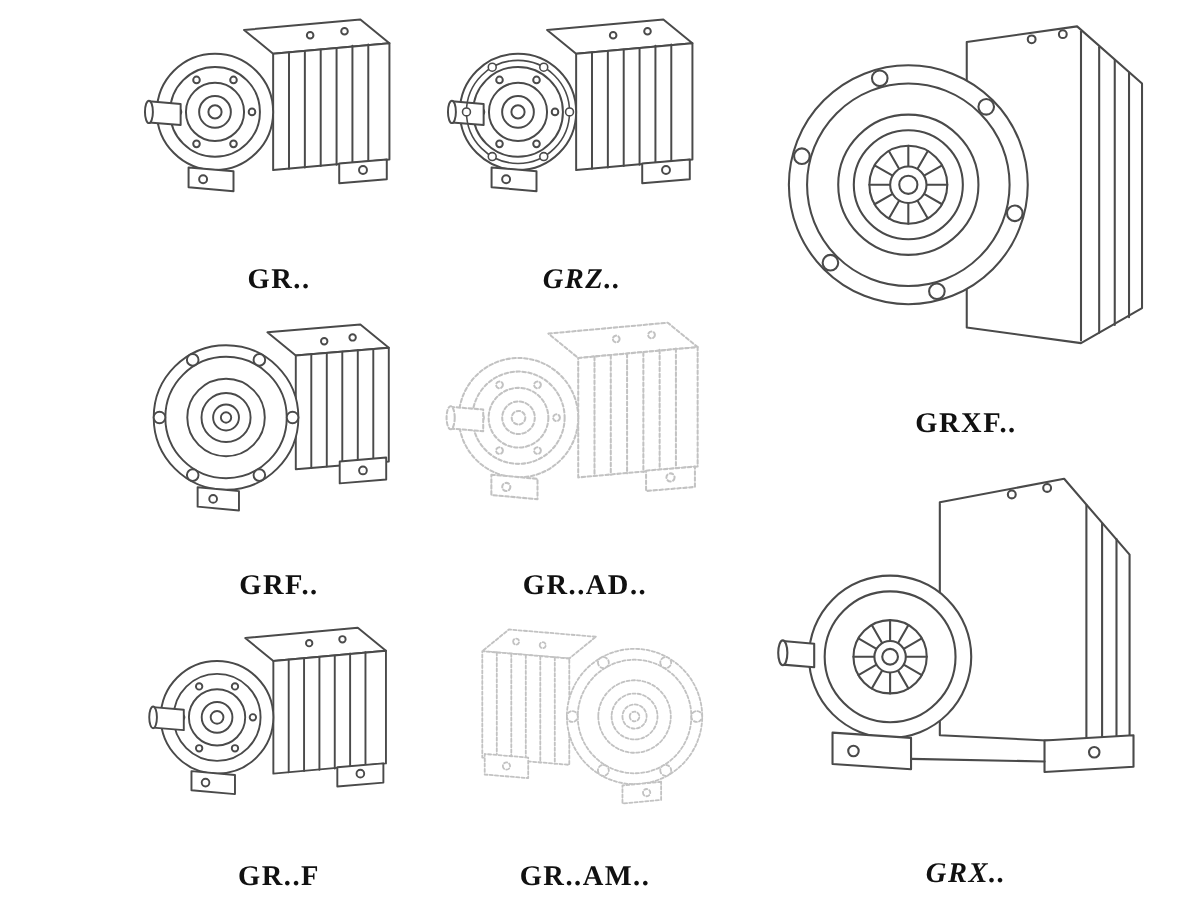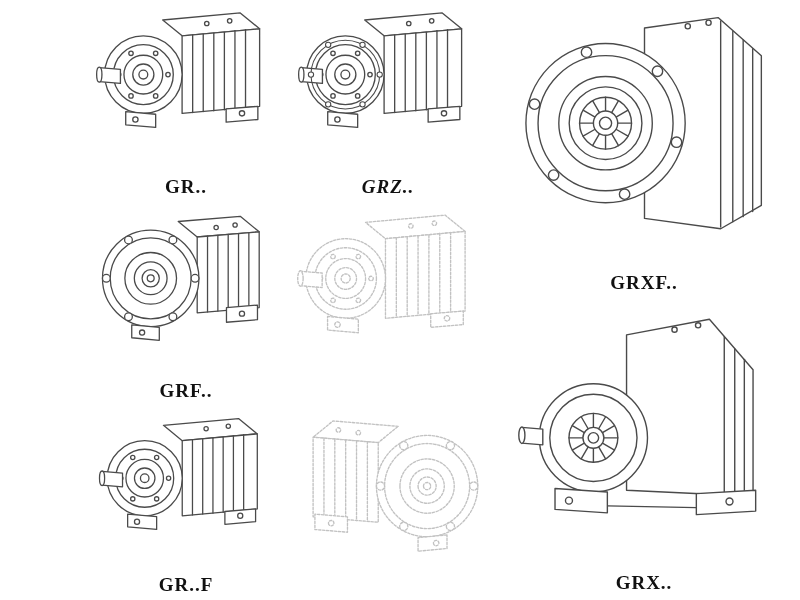--- a/index.html
+++ b/index.html
@@ -191,35 +191,37 @@
     <svg class="art" viewBox="0 0 210 180" width="188" height="161">
       <use href="#unitB"></use>
     </svg>
     <div class="label">GRF..</div>
   </div>
 
   <div class="cell" style="left:290px; top:206px; width:200px; height:200px;">
     <svg class="art ghost" viewBox="0 0 210 170" width="190" height="154">
       <use href="#unitA"></use>
     </svg>
-  </div>
-
-  <div class="cell" style="left:498px; top:300px; width:292px; height:298px;">
+    <div class="label">GR..AD..</div>
+  </div>
+
+  <div class="cell" style="left:498px; top:300px; width:292px; height:298px;font-style:italic;">
     <svg class="art" viewBox="0 0 300 290" width="268" height="259">
       <use href="#unitD"></use>
     </svg>
     <div class="label">GRX..</div>
   </div>
 
   <div class="cell" style="left:88px; top:410px; width:196px; height:190px;align-items:center;">
     <svg class="art" viewBox="0 0 210 170" width="185" height="150">
       <use href="#unitA"></use>
     </svg>
     <div class="label">GR..F</div>
   </div>
 
   <div class="cell" style="left:290px; top:410px; width:200px; height:190px;">
     <svg class="art ghost" viewBox="0 0 210 180" width="190" height="163">
       <use href="#unitB" transform="translate(210,0) scale(-1,1)"></use>
     </svg>
+    <div class="label">GR..AM..</div>
   </div>
 
 </div>
 
 </body></html>

